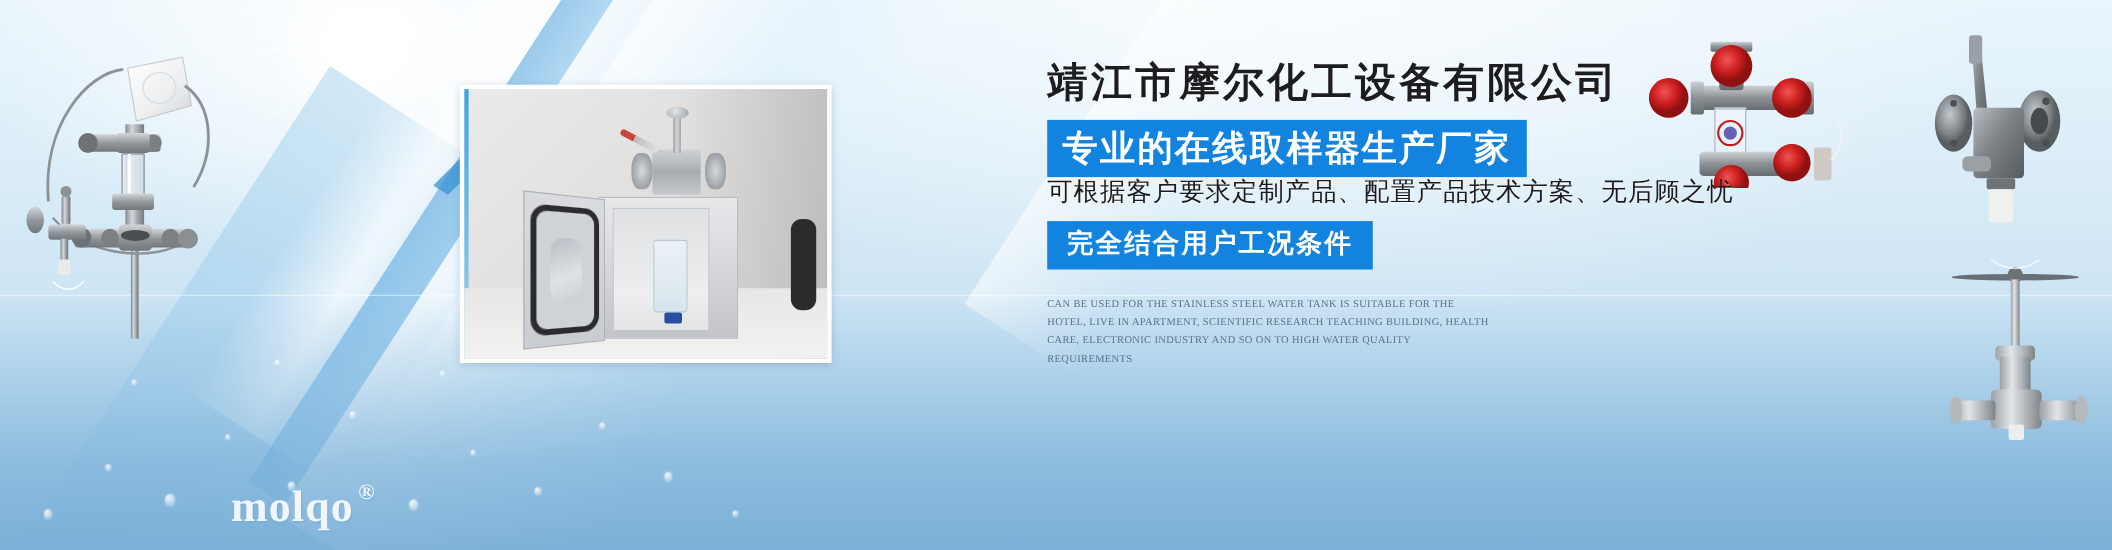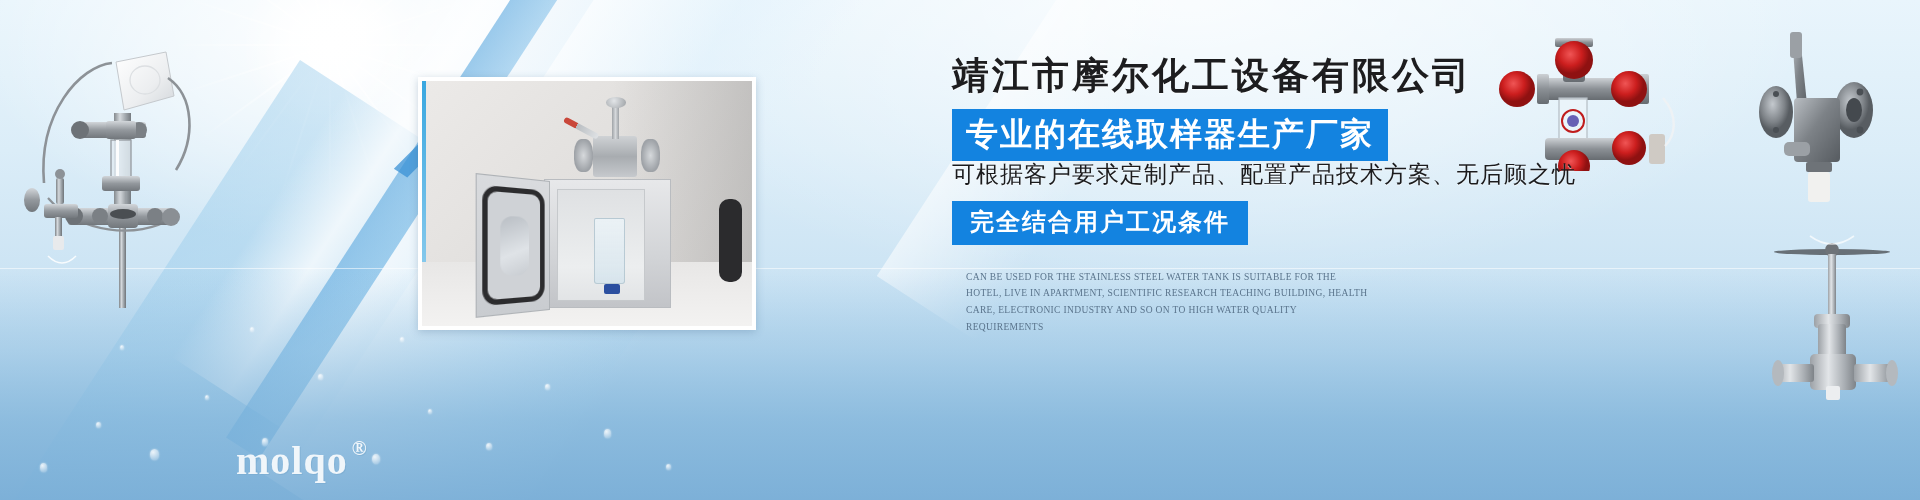--- a/index.html
+++ b/index.html
@@ -289,27 +289,26 @@
     margin-bottom: 14px;
   }
   .eng-text {
     font-family: "Liberation Serif", "DejaVu Serif", serif;
     font-size: 9.5px;
     letter-spacing: 0.35px;
     line-height: 1.75;
     color: #5a748c;
     width: 405px;
     text-transform: uppercase;
-    margin-left: 14px;
   }
 
   
   .watermark {
     position: absolute;
-    left: 236px;
+    left: 210px;
     bottom: 16px;
     font-family: "Liberation Serif", "DejaVu Serif", serif;
     font-size: 40px;
     font-weight: 700;
     letter-spacing: 1px;
     color: rgba(255,255,255,0.88);
     text-shadow: 1px 1px 0 rgba(120,170,205,0.55);
   }
   .watermark .reg { font-size: 20px; vertical-align: top; margin-left: 4px; }
 </style>

